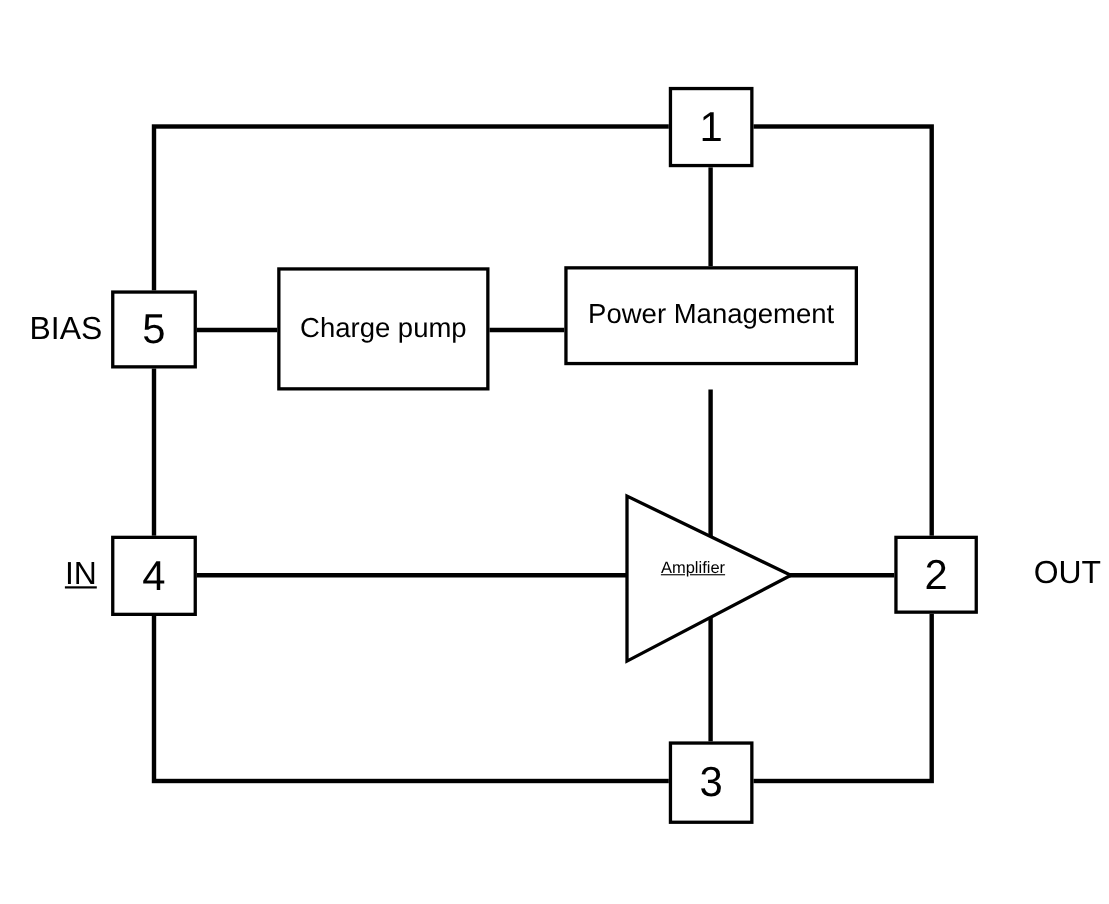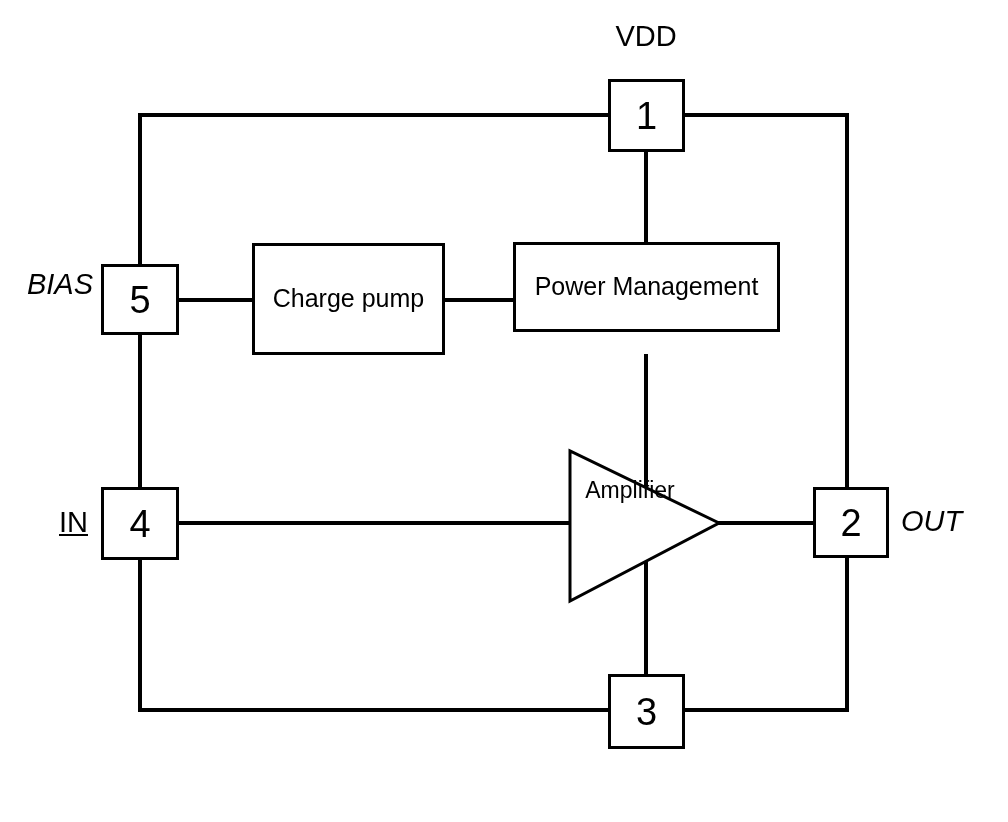--- a/index.html
+++ b/index.html
@@ -47,29 +47,30 @@
     text-align: center;
   }
   .label {
     position: absolute;
     font-size: 29px;
     line-height: 1;
     white-space: nowrap;
   }
   .label.center { text-align: center; }
   .label.right  { text-align: right; }
-  .label.left   { text-align: left; font-style: italic; }
+  .label.left   { text-align: right; }
   .amp-label {
     position: absolute;
     left: 565px;
-    top: 479px;
+    top: 509px;
     width: 130px;
     text-align: center;
-    font-size: 23px;
+    font-size: 15px;
     line-height: 1;
+    text-decoration: underline;
   }
 </style>
 </head>
 <body>
 
 <div class="canvas">
 
   <svg class="wires" viewBox="0 0 1008 822" xmlns="http://www.w3.org/2000/svg">
 
     <rect x="140" y="115" width="707" height="595" fill="none" stroke="#000000" stroke-width="4"></rect>
@@ -112,22 +113,21 @@
   </div>
 
   <div class="pin" style="left:813px; top:487px; width:76px; height:71px;">
     <span>2</span>
   </div>
 
   <div class="pin" style="left:608px; top:674px; width:77px; height:75px;">
     <span>3</span>
   </div>
 
-  <div class="label center" style="left:586px; top:22px; width:120px;">VDD</div>
 
-  <div class="label right" style="left:0px; top:270px; width:93px;font-style:italic;">BIAS</div>
+  <div class="label right" style="left:0px; top:285px; width:93px;">BIAS</div>
 
   <div class="label right" style="left:0px; top:508px; width:88px;text-decoration:underline;">IN</div>
 
   <div class="label left" style="left:901px; top:507px; width:100px;">OUT</div>
 
 
 </div>
 
 </body></html>

